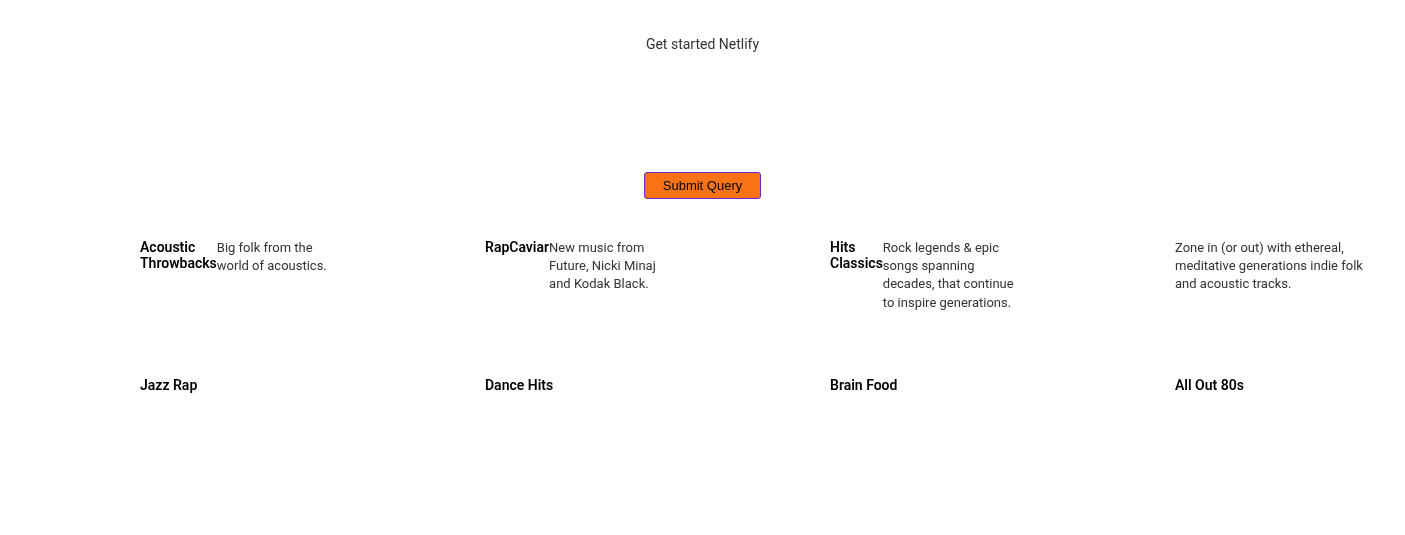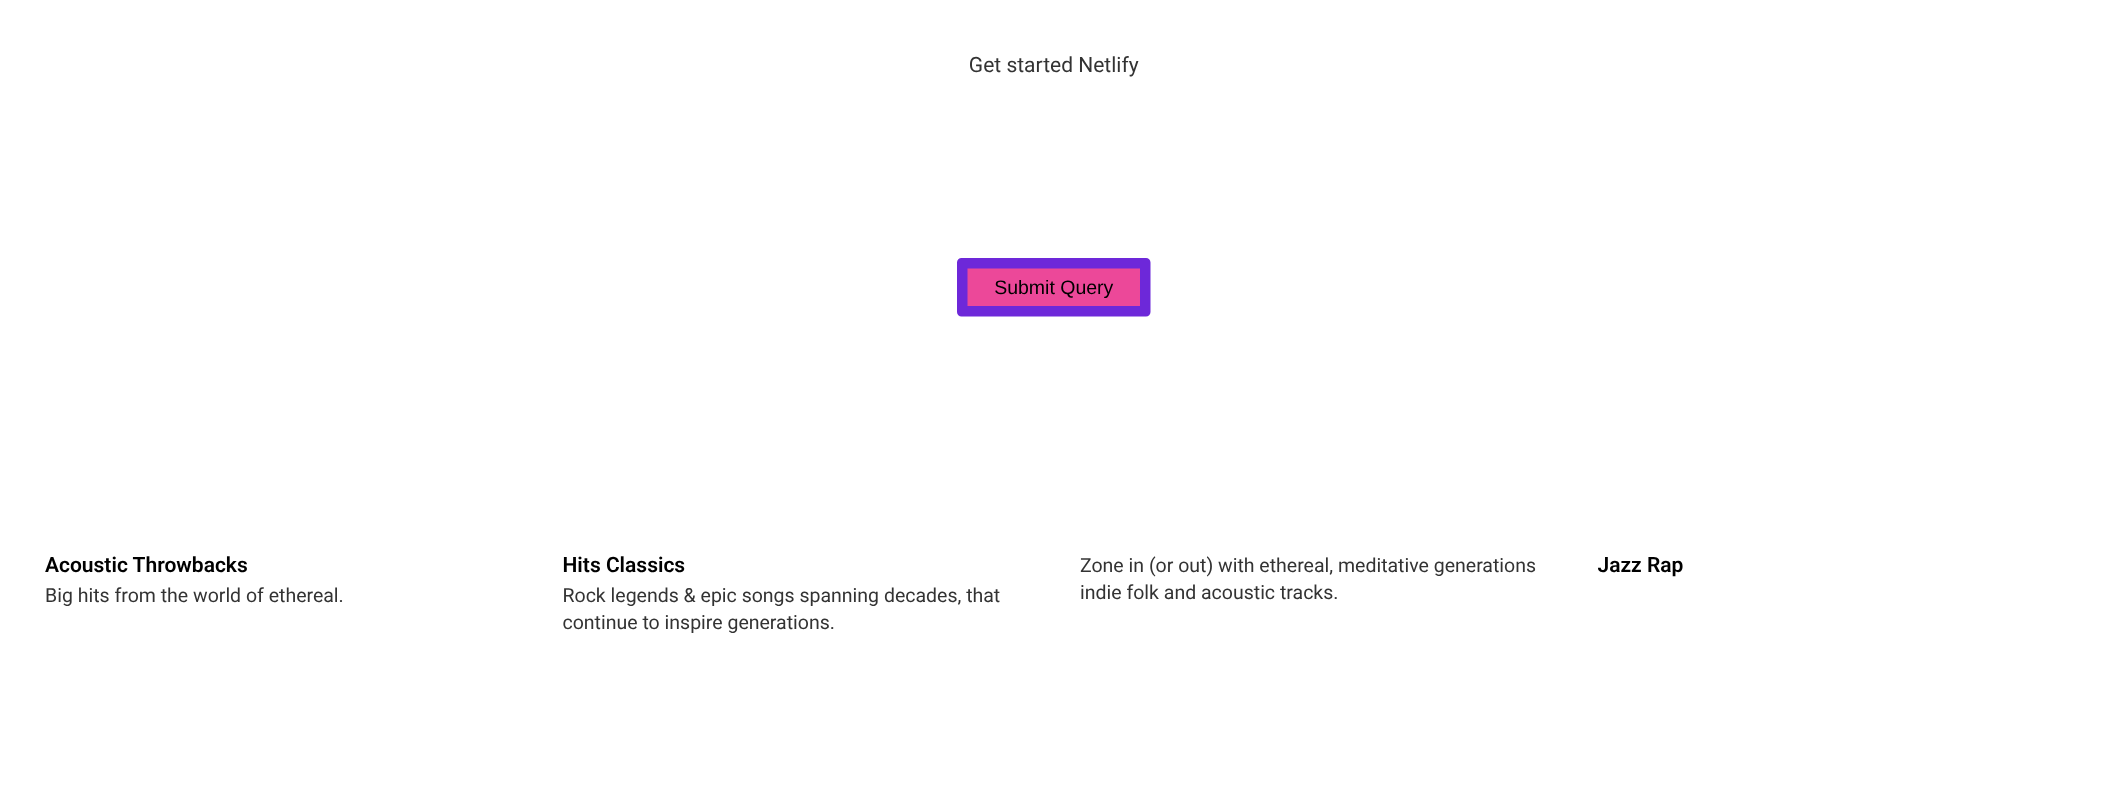--- a/index.html
+++ b/index.html
@@ -20,37 +20,37 @@
       font-size: 14px;
       color: #333;
       padding: 36px 0 0 0;
     }
     .submit-area {
       display: flex;
       justify-content: center;
       padding: 120px 0 20px 0;
     }
     .submit-btn {
-      border: 7px solid #6d28d9;
-      background: #ec4899;
+      border: 1px solid #6d28d9;
+      background: #f97316;
       padding: 5px 18px;
       font-size: 13px;
       cursor: pointer;
       border-radius: 3px;
     }
     .grid-container {
       display: grid;
       grid-template-columns: repeat(4, 1fr);
       gap: 20px 40px;
       padding: 20px 30px 20px 30px;
       max-width: 1400px;
     }
     .playlist-item {
       display: flex;
-      flex-direction: column;
+      flex-direction: row;
       cursor: pointer;
     }
     .playlist-cover {
       width: 110px;
       height: 110px;
       border-radius: 4px;
       margin-bottom: 8px;
       position: relative;
       overflow: hidden;
       flex-shrink: 0;
@@ -204,21 +204,32 @@
 
 <div class="grid-container" id="grid">
     <div class="playlist-item">
       <div class="playlist-cover">
         <div class="cover-acoustic">
         <span class="cover-acoustic-label">Acoustic<br>Throwbacks</span>
 
       </div>
       </div>
       <div class="playlist-name">Acoustic Throwbacks</div>
-      <div class="playlist-desc">Big hits from the world of ethereal.</div>
+      <div class="playlist-desc">Big folk from the world of acoustics.</div>
+    </div>
+    <div class="playlist-item">
+      <div class="playlist-cover">
+        <div class="cover-rapcaviar">
+
+        <div class="cover-rapcaviar-person" style="left:20px;right:0;background:linear-gradient(180deg,#555 0%,#222 100%);"></div>
+
+      </div>
+      </div>
+      <div class="playlist-name">RapCaviar</div>
+      <div class="playlist-desc">New music from Future, Nicki Minaj and Kodak Black.</div>
     </div>
     <div class="playlist-item">
       <div class="playlist-cover">
         <div class="cover-rock">
         
         
         
         
       </div>
       </div>

